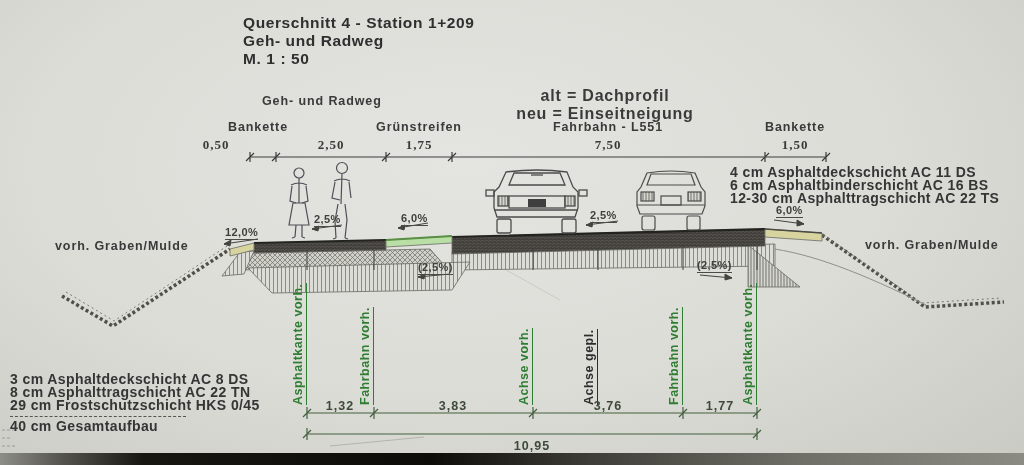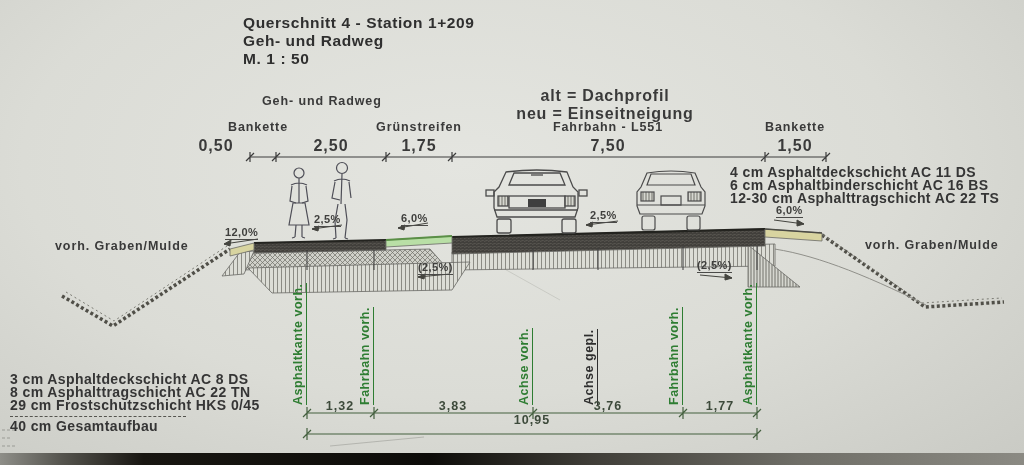--- a/index.html
+++ b/index.html
@@ -6,21 +6,21 @@
   #stage{
     position:relative; width:1024px; height:465px; overflow:hidden;
     font-family:"Liberation Sans", sans-serif;
     background: radial-gradient(ellipse at 45% 35%, #e4e5e0 0%, #dbdcd6 55%, #c9cac4 100%);
     color:#373737;
   }
   .abs{position:absolute;}
   .ctr{text-align:center;}
   .title-line{font-size:15.5px; font-weight:700; letter-spacing:.6px; color:#2f2f2f; line-height:18px; white-space:nowrap;}
   .lbl{font-size:12.5px; font-weight:700; letter-spacing:.9px; color:#3a3a3a; white-space:nowrap;}
-  .val{font-size:16px; font-weight:700; letter-spacing:1px; color:#3a3a3a; white-space:nowrap;}
+  .val{font-size:13px; font-weight:700; letter-spacing:1px; color:#3a3a3a; white-space:nowrap;font-family:Liberation Serif, serif;}
   .note{font-size:16px; font-weight:700; letter-spacing:.8px; color:#3a3a3a; white-space:nowrap;}
   .slope{font-size:11px; font-weight:700; letter-spacing:.4px; color:#3f3f3d; white-space:nowrap; border-bottom:1px solid #4a4a48; padding-bottom:1px;}
   .layers{font-size:14px; font-weight:700; letter-spacing:.4px; line-height:13px; color:#353535; white-space:nowrap;}
   .vlabel{width:150px; height:16px; transform:rotate(-90deg); font-size:12.5px; font-weight:700; letter-spacing:.5px; white-space:nowrap;}
   .vlabel span{border-bottom:1.3px solid currentColor; padding-bottom:1px;}
   .green{color:#2e7d32;}
   .black{color:#2e2e2e;}
   .dimval{font-size:12.5px; font-weight:700; letter-spacing:1px; color:#3d4a3b; white-space:nowrap;}
   .sep{border-top:1.6px dashed #55554f; height:0;}
   #bottomband{
@@ -229,16 +229,16 @@
   <div class="abs vlabel green" style="left:291px; top:322px;"><span>Fahrbahn vorh.</span></div>
   <div class="abs vlabel green" style="left:450px; top:322px;"><span>Achse vorh.</span></div>
   <div class="abs vlabel black" style="left:515px; top:322px;"><span>Achse gepl.</span></div>
   <div class="abs vlabel green" style="left:600px; top:322px;"><span>Fahrbahn vorh.</span></div>
   <div class="abs vlabel green" style="left:674px; top:322px;"><span>Asphaltkante vorh.</span></div>
 
   <div class="abs dimval ctr" style="left:310px; top:399px; width:60px;">1,32</div>
   <div class="abs dimval ctr" style="left:423px; top:399px; width:60px;">3,83</div>
   <div class="abs dimval ctr" style="left:578px; top:399px; width:60px;">3,76</div>
   <div class="abs dimval ctr" style="left:690px; top:399px; width:60px;">1,77</div>
-  <div class="abs dimval ctr" style="left:502px; top:413px; width:60px;">10,95</div>
+  <div class="abs dimval ctr" style="left:502px; top:439px; width:60px;">10,95</div>
 
   <div class="abs" id="bottomband"></div>
 </div>
 
 </body></html>

